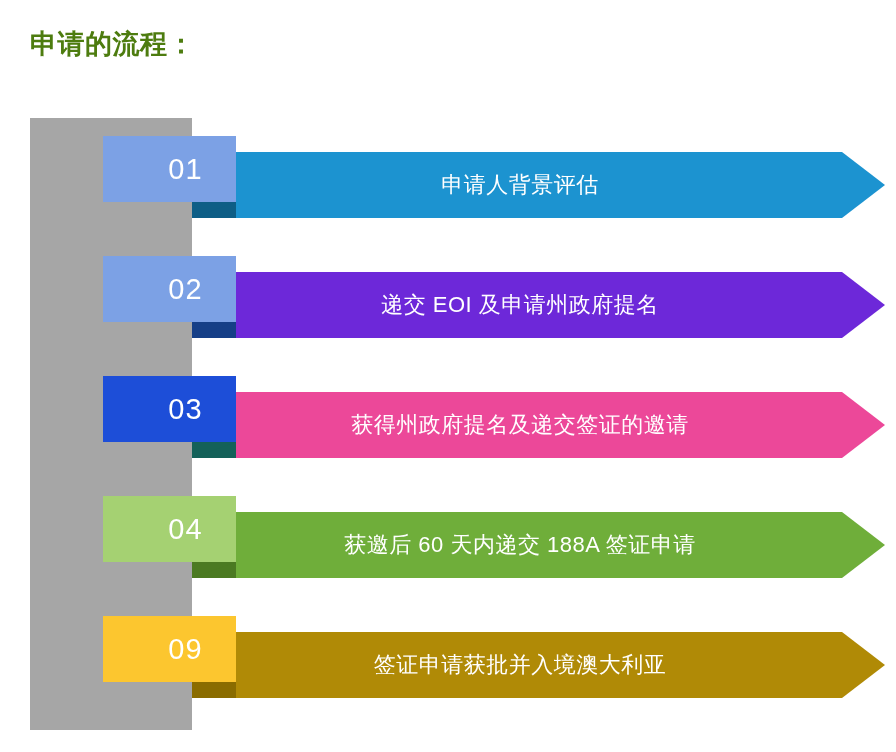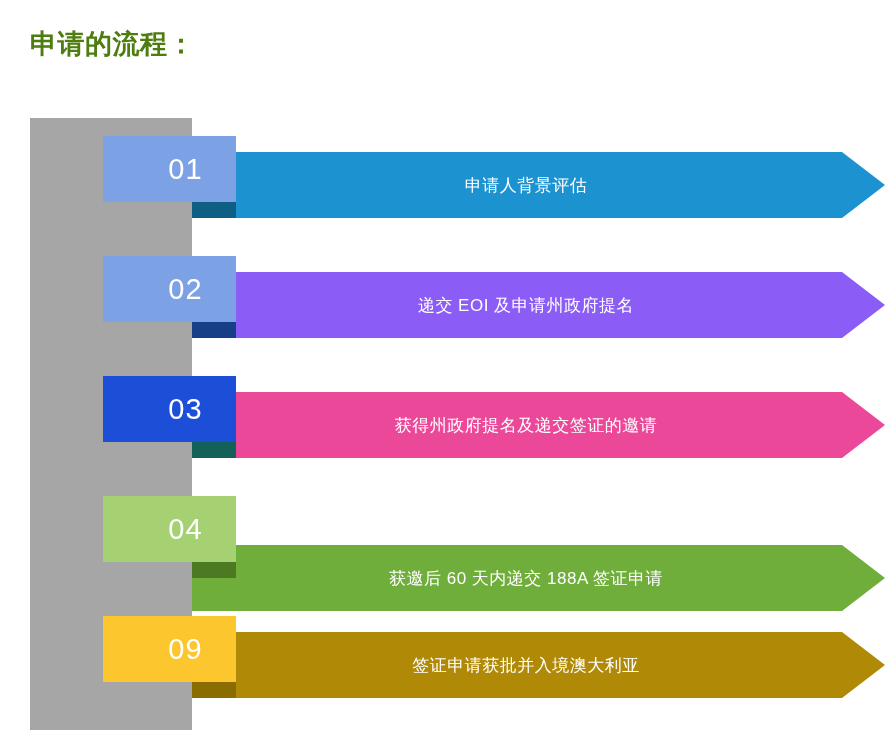--- a/index.html
+++ b/index.html
@@ -60,29 +60,29 @@
     position: absolute;
     left: 192px;
     top: 16px;
     width: 693px;
     height: 66px;
     clip-path: polygon(0 0, calc(100% - 43px) 0, 100% 50%, calc(100% - 43px) 100%, 0 100%);
   }
 
   .step-label {
     position: absolute;
-    left: 14px;
+    left: 8px;
     top: 0;
     width: 640px;
     height: 66px;
     display: flex;
     align-items: center;
     justify-content: center;
     color: #FFFFFF;
-    font-size: 17px;
+    font-size: 22px;
     font-weight: normal;
     letter-spacing: 0.5px;
     white-space: nowrap;
     pointer-events: none;
   }
 
   
   .step-fold {
     position: absolute;
     left: 192px;
@@ -132,39 +132,39 @@
 <div class="flow-step" style="top: 136px;">
       <div class="step-band" style="background: rgb(28, 147, 208);">
         <div class="step-label">申请人背景评估</div>
       </div>
       <div class="step-fold" style="background: rgb(14, 94, 134);"></div>
       <div class="step-number-box" style="background: rgb(124, 161, 229);">
         <span class="step-number">01</span>
       </div>
     </div>
     <div class="flow-step" style="top: 256px;">
-      <div class="step-band" style="background: #8b5cf6;">
+      <div class="step-band" style="background: #6d28d9;">
         <div class="step-label">递交 EOI 及申请州政府提名</div>
       </div>
       <div class="step-fold" style="background: rgb(22, 63, 135);"></div>
       <div class="step-number-box" style="background: rgb(124, 161, 229);">
         <span class="step-number">02</span>
       </div>
     </div>
     <div class="flow-step" style="top: 376px;">
       <div class="step-band" style="background: #ec4899;">
         <div class="step-label">获得州政府提名及递交签证的邀请</div>
       </div>
       <div class="step-fold" style="background: rgb(20, 97, 89);"></div>
       <div class="step-number-box" style="background: #1d4ed8;">
         <span class="step-number">03</span>
       </div>
     </div>
     <div class="flow-step" style="top: 496px;">
-      <div class="step-band" style="background: rgb(111, 174, 58); margin-top: 33px;">
+      <div class="step-band" style="background: rgb(111, 174, 58);">
         <div class="step-label">获邀后 60 天内递交 188A 签证申请</div>
       </div>
       <div class="step-fold" style="background: rgb(75, 122, 34);"></div>
       <div class="step-number-box" style="background: rgb(165, 209, 114);">
         <span class="step-number">04</span>
       </div>
     </div>
     <div class="flow-step" style="top: 616px; padding-left: 20px;">
       <div class="step-band" style="background: rgb(176, 138, 6);">
         <div class="step-label">签证申请获批并入境澳大利亚</div>

